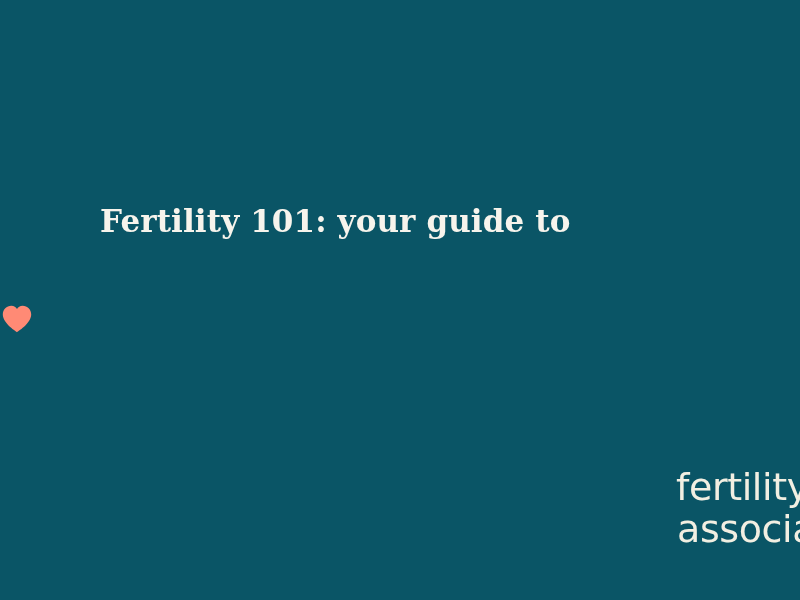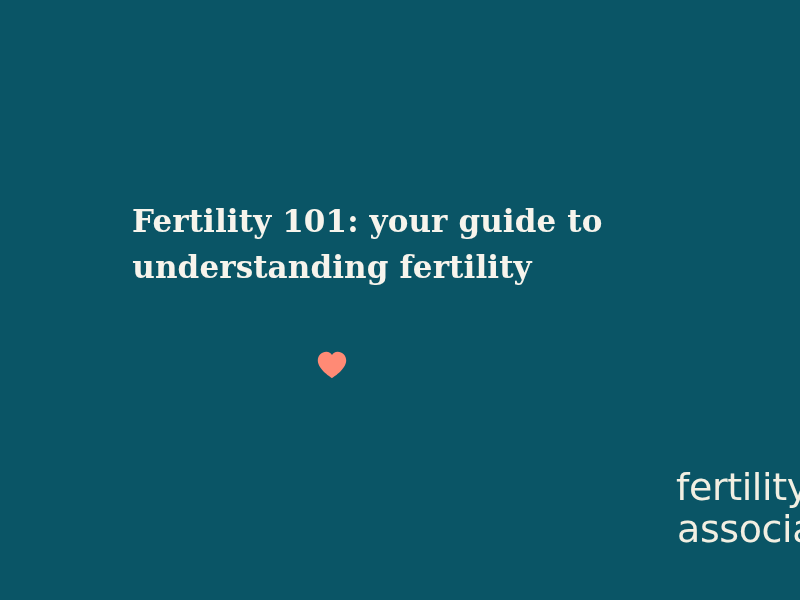--- a/index.html
+++ b/index.html
@@ -25,21 +25,21 @@
 
   
   .content {
     position: absolute;
     left: 0;
     top: 0;
     width: 664px;
     height: 600px;
     display: flex;
     flex-direction: column;
-    align-items: center;
+    align-items: flex-start;
     justify-content: flex-start;
   }
 
   .title {
     margin: 0;
     padding: 0 100px;
     margin-top: 198px;
     width: 600px;
     box-sizing: border-box;
     text-align: center;
@@ -92,21 +92,20 @@
 </style>
 </head>
 <body>
 
 <div class="slide">
 
   <div class="content">
 
     <h1 class="title">
       <span class="line">Fertility 101: your guide to</span>
-      <span class="line">understanding fertility</span>
     </h1>
 
     <div class="heart-wrap">
       <svg viewBox="0 0 32 32" xmlns="http://www.w3.org/2000/svg" aria-hidden="true">
         <path d="M16 29.2 C16 29.2 1.8 20.6 1.8 11.6 C1.8 6.6 5.6 2.8 10.3 2.8 C13.0 2.8 15.1 4.2 16 5.9 C16.9 4.2 19.0 2.8 21.7 2.8 C26.4 2.8 30.2 6.6 30.2 11.6 C30.2 20.6 16 29.2 16 29.2 Z" fill="#FF8A75"></path>
       </svg>
     </div>
 
   </div>
 

